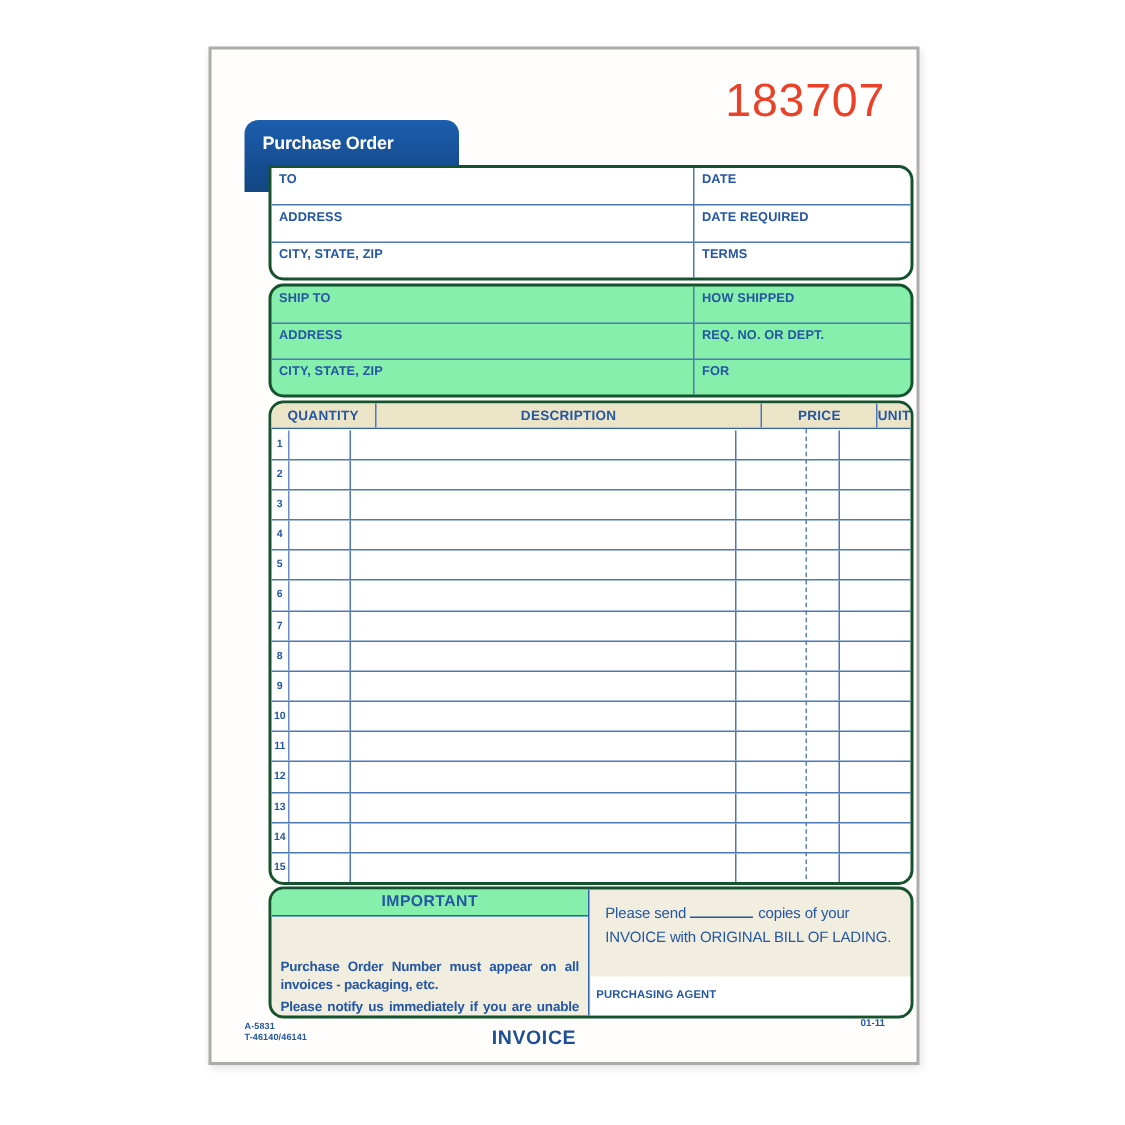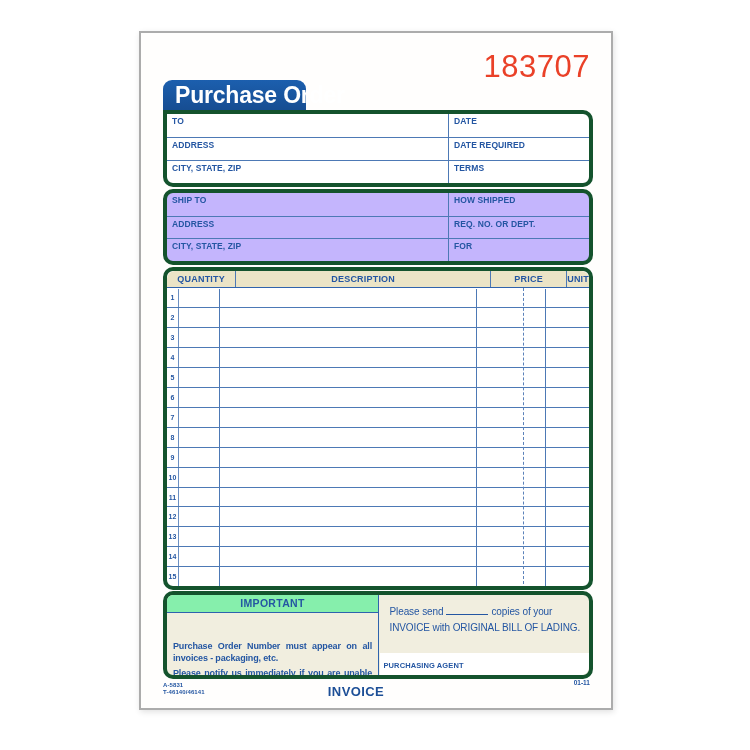--- a/index.html
+++ b/index.html
@@ -12,30 +12,30 @@
     background:#fffefd;border:2px solid #acacac;box-sizing:border-box;
     box-shadow:1px 2px 6px rgba(0,0,0,.12);
   }
   .form-number{
     position:absolute;top:18px;right:21px;
     font-size:31px;font-weight:400;letter-spacing:.5px;color:#ea4128;line-height:1;
   }
   .title-tab{
     position:absolute;left:22px;top:47px;width:143px;height:48px;
     background:linear-gradient(180deg,#1c5fae 0%,#174f95 55%,#114680 100%);
-    border-radius:9px 9px 0 0;color:#ffffff;font-size:23px;font-weight:700;
+    border-radius:9px 9px 0 0;color:#ffffff;font-size:12px;font-weight:700;
     line-height:31px;padding-left:12px;box-sizing:border-box;letter-spacing:-.2px;
     white-space:nowrap;
   }
   .box{
-    position:absolute;left:22px;width:430px;box-sizing:border-box;
-    border:4px solid #14532d;background:#ffffff;
+    position:absolute;left:38px;width:430px;box-sizing:border-box;
+    border:2px solid #14532d;background:#ffffff;
   }
   .box-vendor{top:77px;height:77px;border-radius:0 10px 10px 10px;}
-  .box-ship{top:156px;height:76px;border-radius:10px;background:#c4b5fd;}
+  .box-ship{top:156px;height:76px;border-radius:10px;background:#86efac;}
   .fgrid{display:grid;grid-template-columns:281px 1fr;grid-auto-rows:1fr;height:100%;}
   .fcell{
     box-sizing:border-box;padding:2px 0 0 5px;
     font-size:8.5px;font-weight:700;color:#2456a2;letter-spacing:.1px;
   }
   .fcell.rightcol{border-left:1.5px solid #4d79b5;}
   .fcell.rowline{border-top:1.5px solid #4d79b5;}
 
   .items-table{top:234px;height:323px;border-radius:10px;}
   .thead{

